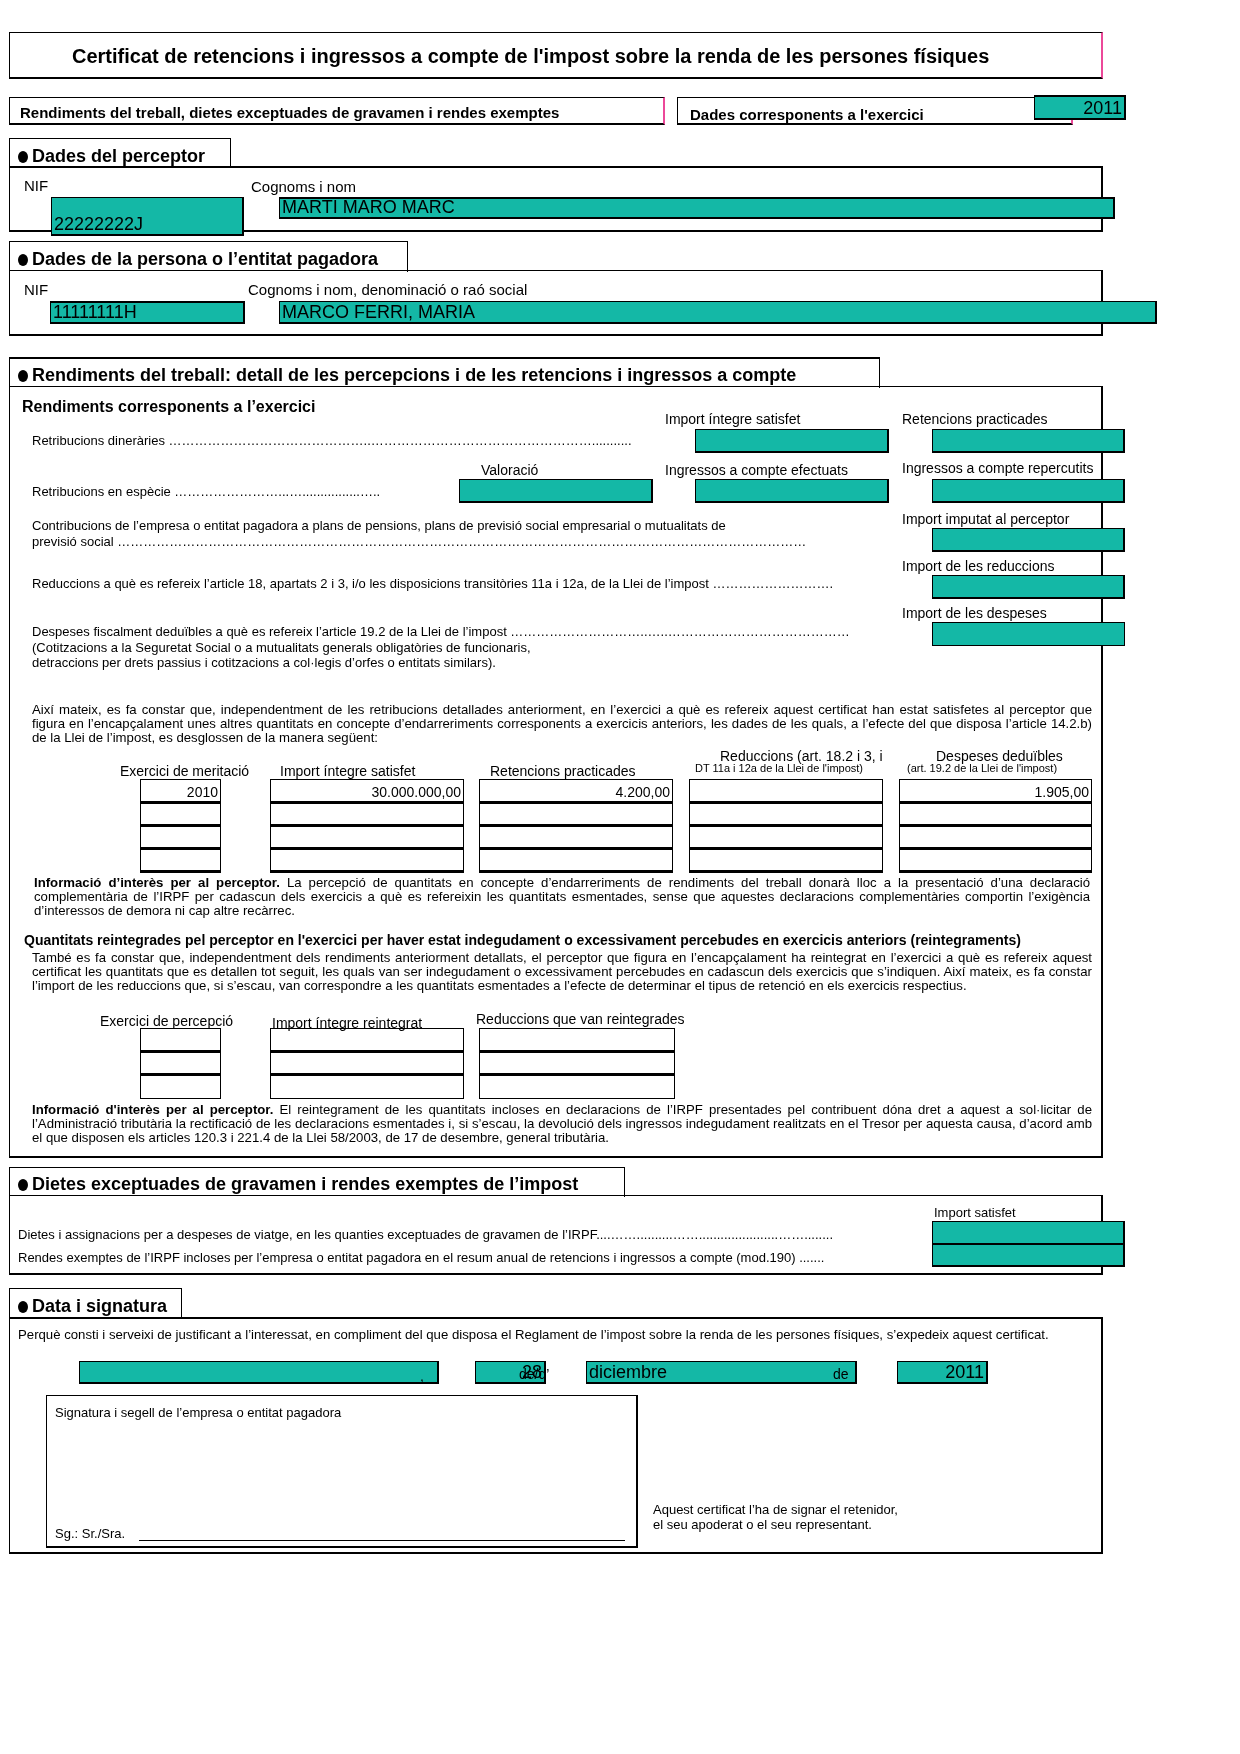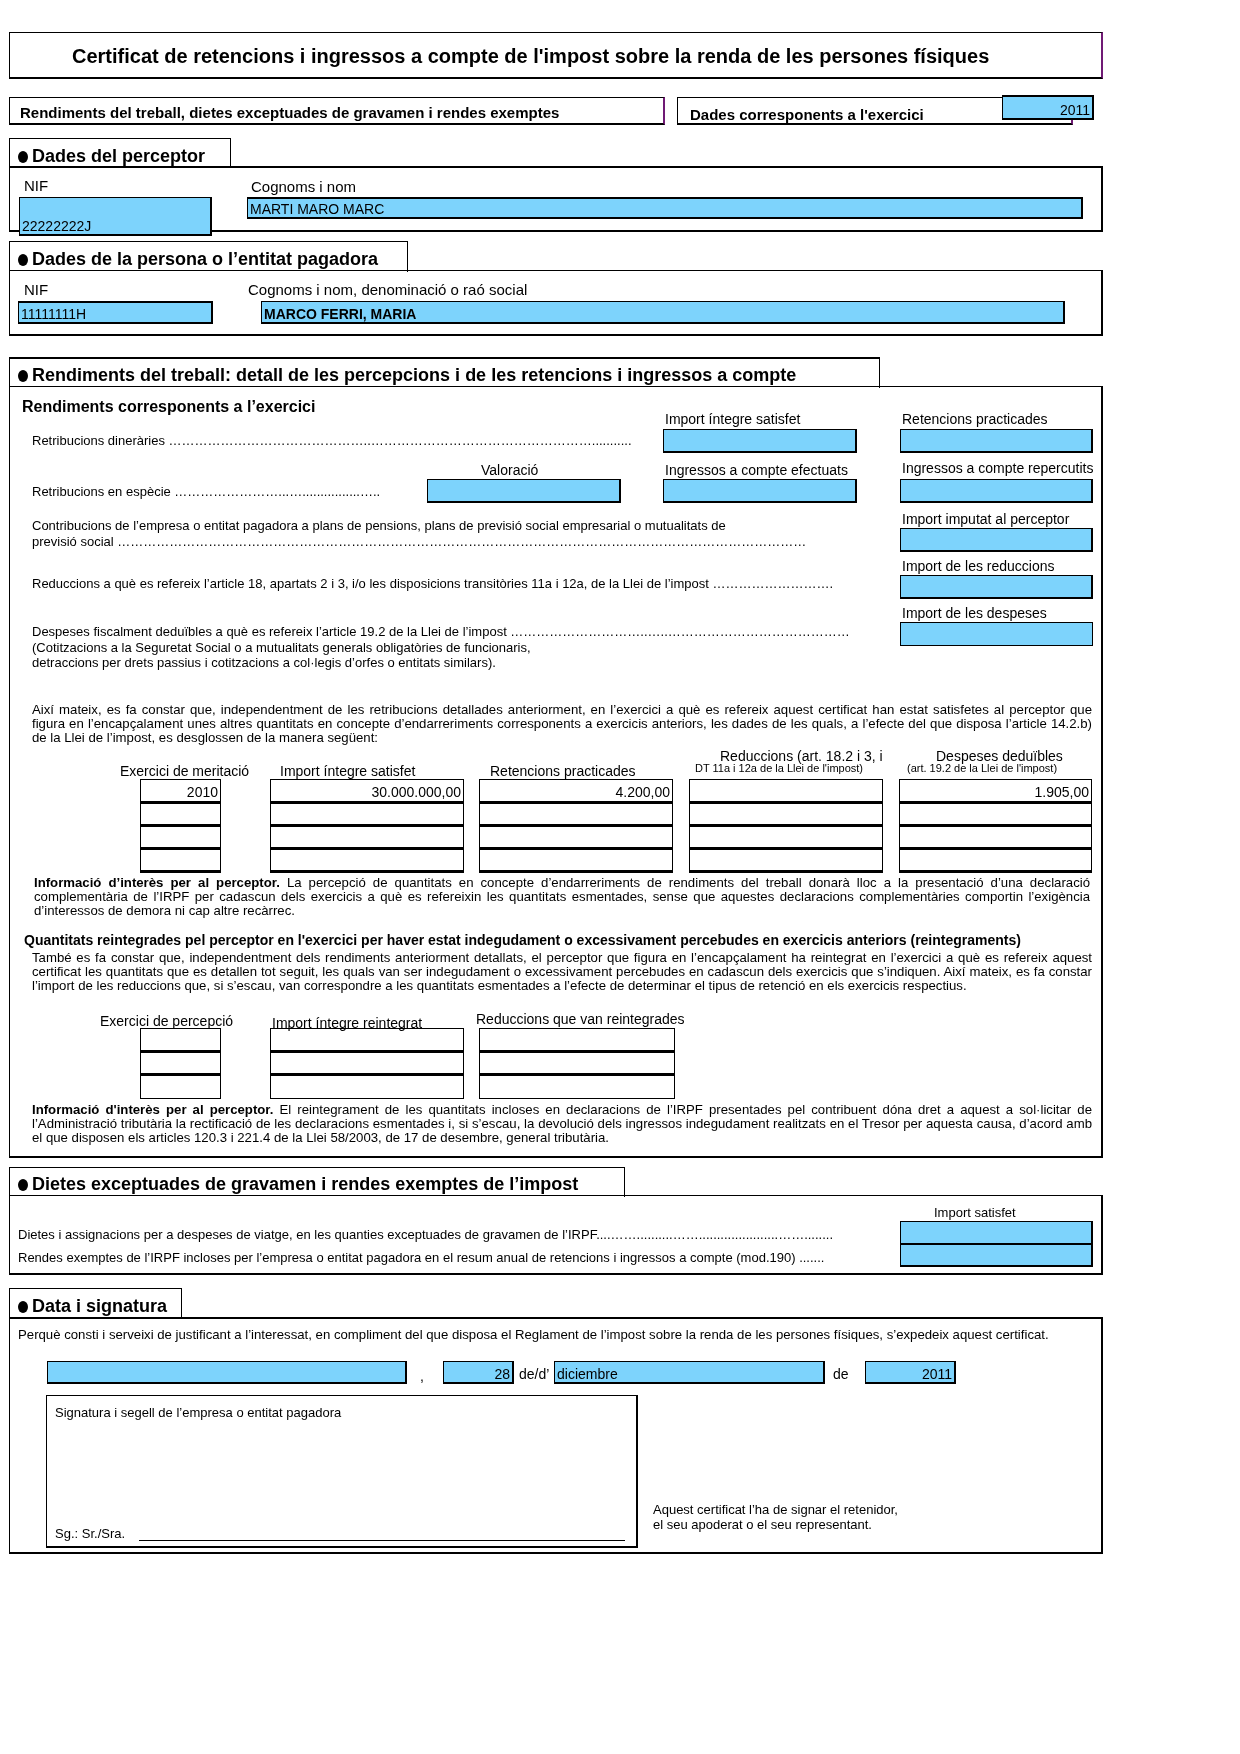--- a/index.html
+++ b/index.html
@@ -1,29 +1,29 @@
 <!DOCTYPE html>
 <html><head>
 <meta charset="utf-8">
 <style>
   html, body { margin: 0; padding: 0; background: #ffffff; }
   body { width: 1240px; height: 1754px; position: relative; overflow: hidden;
          font-family: "Liberation Sans", "DejaVu Sans", sans-serif; color: #000; }
   .box { position: absolute; border: 1px solid #000; box-sizing: border-box; background: #fff; }
-  .shadow { border-right: 2px solid #701a75; border-bottom: 2px solid #000; }
+  .shadow { border-right: 2px solid #ec4899; border-bottom: 2px solid #000; }
   .t { position: absolute; white-space: nowrap; line-height: 1; }
   .b { font-weight: bold; }
   .f13 { font-size: 13px; }
   .f14 { font-size: 14px; }
   .f15 { font-size: 15px; }
   .f16 { font-size: 16px; }
   .f20 { font-size: 20px; }
   .f11 { font-size: 11px; }
-  .field { position: absolute; border: 1px solid #000; border-right-width: 2px; border-bottom-width: 2px; box-sizing: border-box; background: #7dd3fc;
-           font-size: 14px; line-height: 1; overflow: hidden; white-space: nowrap; }
+  .field { position: absolute; border: 1px solid #000; border-right-width: 2px; border-bottom-width: 2px; box-sizing: border-box; background: #14b8a6;
+           font-size: 18px; line-height: 1; overflow: hidden; white-space: nowrap; margin-left: 32px; }
   .field .v { position: absolute; bottom: 1px; }
   .field .v.r { right: 2px; }
   .field .v.l { left: 2px; }
   .sechead { position: absolute; border: 1px solid #000; border-bottom: none; box-sizing: border-box; background:#fff; }
   .sechead .lbl { position: absolute; left: 8px; top: 7px; font-size: 18px; font-weight: bold; white-space: nowrap; }
   .dot { display: inline-block; width: 10px; height: 12px; border-radius: 50%; background: #000; margin-right: 4px; vertical-align: -1px; }
   .sec { position: absolute; border: 1px solid #000; border-top-width: 2px; border-bottom-width: 2px; border-right-width: 2px; box-sizing: border-box; padding-left: 36px; }
   .para { position: absolute; font-size: 13.2px; line-height: 14px; text-align: justify; }
   .grid { position: absolute; }
   .gcell { position: absolute; left: 0; right: 0; border: 1px solid #000; border-bottom-width: 3px; box-sizing: border-box; height: 25px;
@@ -64,21 +64,21 @@
 
 <div class="sechead" style="left:9px;top:241px;width:399px;height:31px;">
   <span class="lbl"><span class="dot"></span><span>Dades de la persona o l’entitat pagadora</span></span>
 </div>
 <div class="sec" style="left:9px;top:270px;width:1094px;height:66px;border-top-width:1px;">
   <span class="t f15" style="left:14px;top:11px;">NIF</span>
   <span class="t f15" style="left:238px;top:11px;">Cognoms i nom, denominació o raó social</span>
   <div class="field" style="left:8px;top:30px;width:195px;height:23px;border-top-width:2px;">
     <span class="v l">11111111H</span>
   </div>
-  <div class="field" style="left:251px;top:30px;width:804px;height:23px;font-weight:bold;">
+  <div class="field" style="left:237px;top:30px;width:878px;height:23px;">
     <span class="v l">MARCO FERRI, MARIA</span>
   </div>
 </div>
 
 <div class="sechead" style="left:9px;top:357px;width:871px;height:31px;border-top-width:2px;">
   <span class="lbl" style="top:6px;"><span class="dot"></span><span>Rendiments del treball: detall de les percepcions i de les retencions i ingressos a compte</span></span>
 </div>
 <div class="sec" style="left:9px;top:386px;width:1094px;height:772px;border-top-width:1px;">
 
   <span class="t b f16" style="left:12px;top:12px;">Rendiments corresponents a l’exercici</span>

